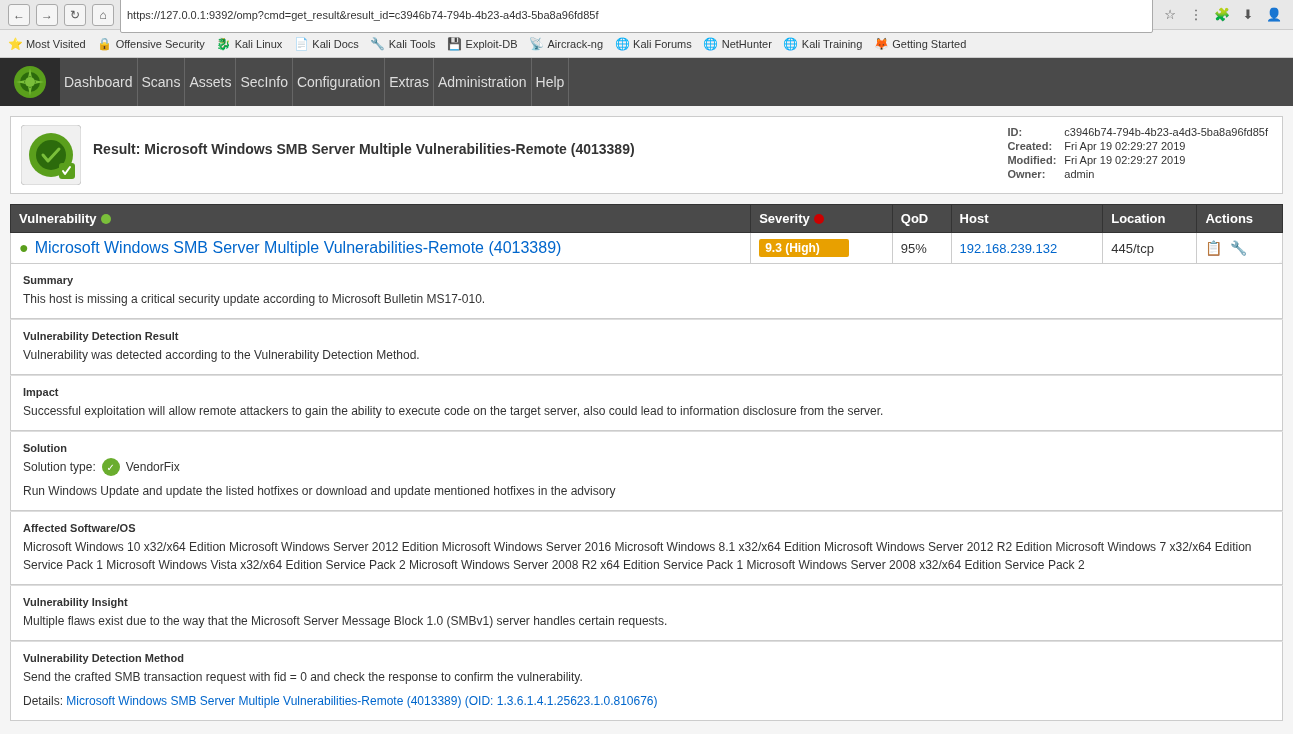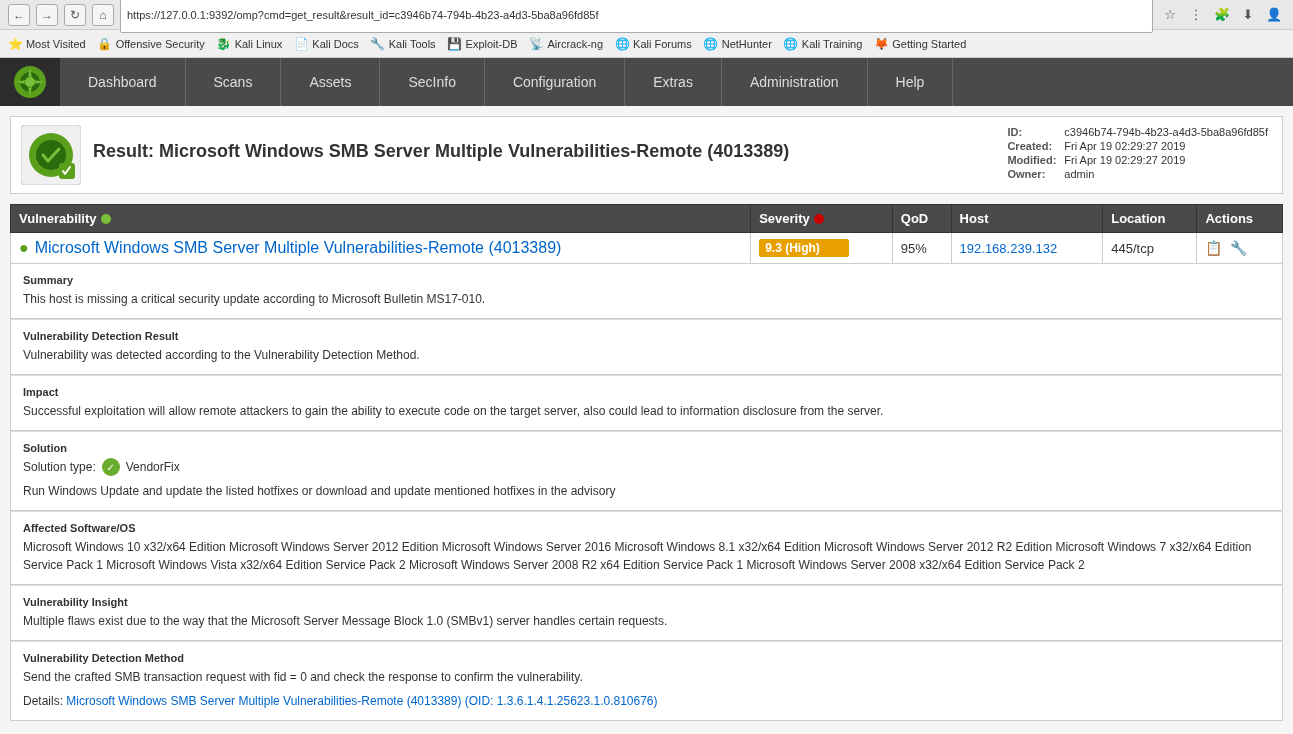--- a/index.html
+++ b/index.html
@@ -40,35 +40,35 @@
     .nav-bar {
       display: flex; align-items: center; background: #4a4a4a; height: 48px;
     }
     .nav-logo {
       width: 60px; height: 48px; background: #2c2c2c; display: flex; align-items: center;
       justify-content: center; padding: 6px;
     }
     .nav-logo svg { width: 36px; height: 36px; }
     .nav-items { display: flex; flex: 1; }
     .nav-item {
-      color: #ddd; padding: 0 28px; height: 48px; display: flex; align-items: center;
+      color: #ddd; padding: 0 4px; height: 48px; display: flex; align-items: center;
       cursor: pointer; font-size: 14px; font-weight: normal;
       border-right: 1px solid #666;
     }
 
     
     .main-content { padding: 10px; background: #f5f5f5; min-height: 650px; }
 
     
     .result-header {
       display: flex; background: #fff; border: 1px solid #ccc; margin-bottom: 10px;
       padding: 8px 10px; align-items: flex-start;
     }
     .result-icon { width: 60px; height: 60px; margin-right: 12px; flex-shrink: 0; }
-    .result-title { font-size: 18px; font-weight: bold; color: #333; flex: 1; padding-top: 8px; }
+    .result-title { font-size: 14px; font-weight: bold; color: #333; flex: 1; padding-top: 8px; }
     .result-meta { font-size: 11px; color: #333; white-space: nowrap; }
     .result-meta table { border-collapse: collapse; }
     .result-meta td { padding: 1px 4px; }
     .result-meta td:first-child { color: #555; font-weight: bold; }
 
     
     .vuln-table { width: 100%; border-collapse: collapse; background: #fff; margin-bottom: 0; border-radius: 8px; }
     .vuln-table th {
       background: #4a4a4a; color: #fff; padding: 6px 8px; text-align: left;
       font-size: 13px; border: 1px solid #333;

